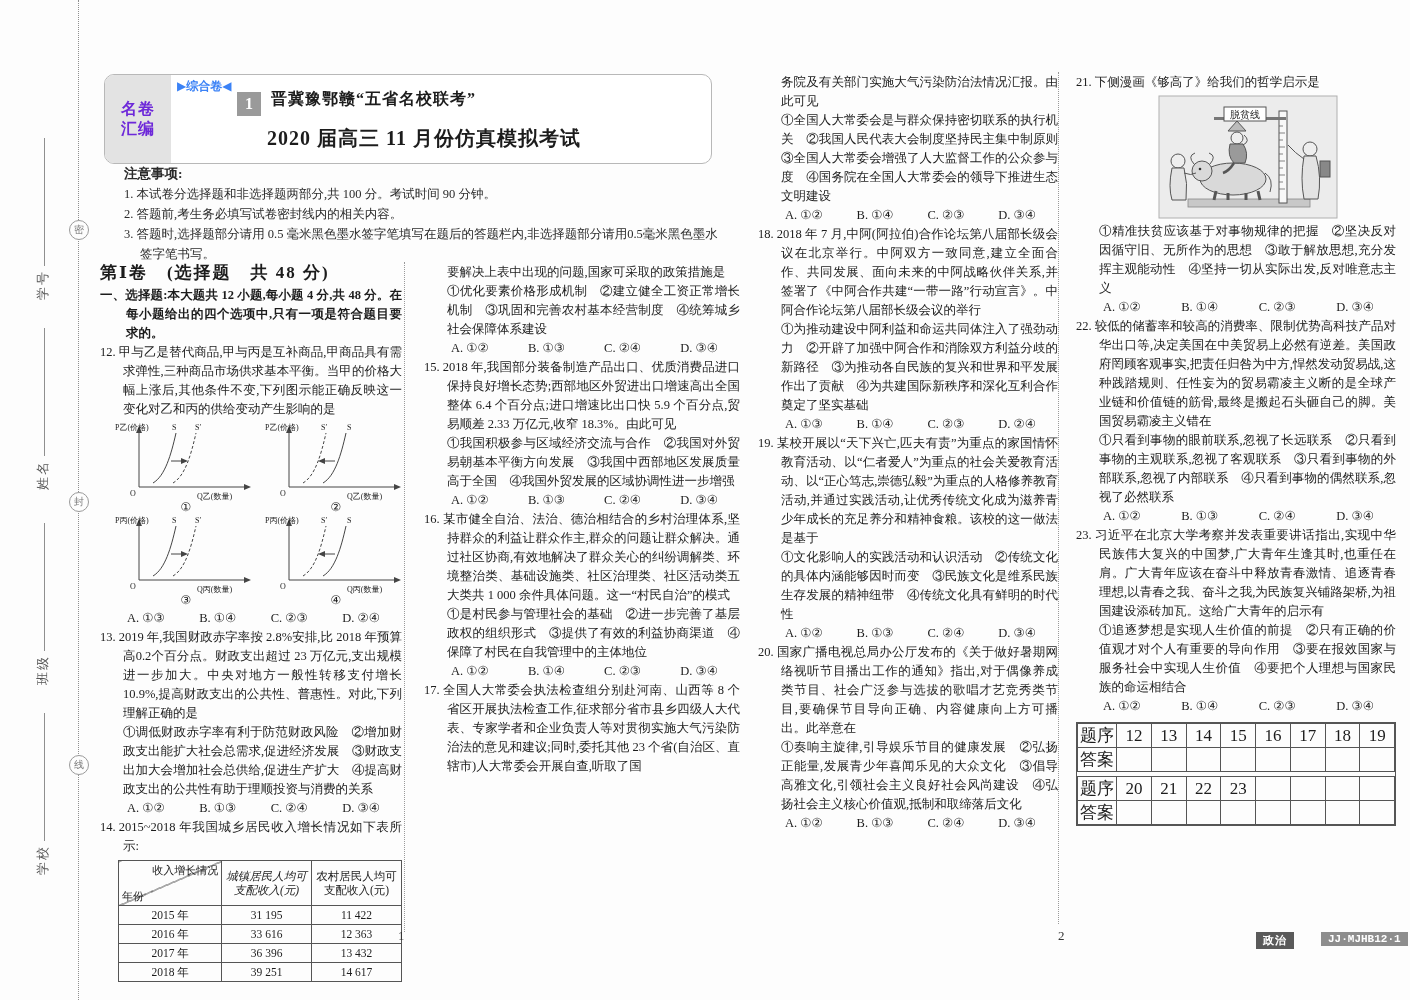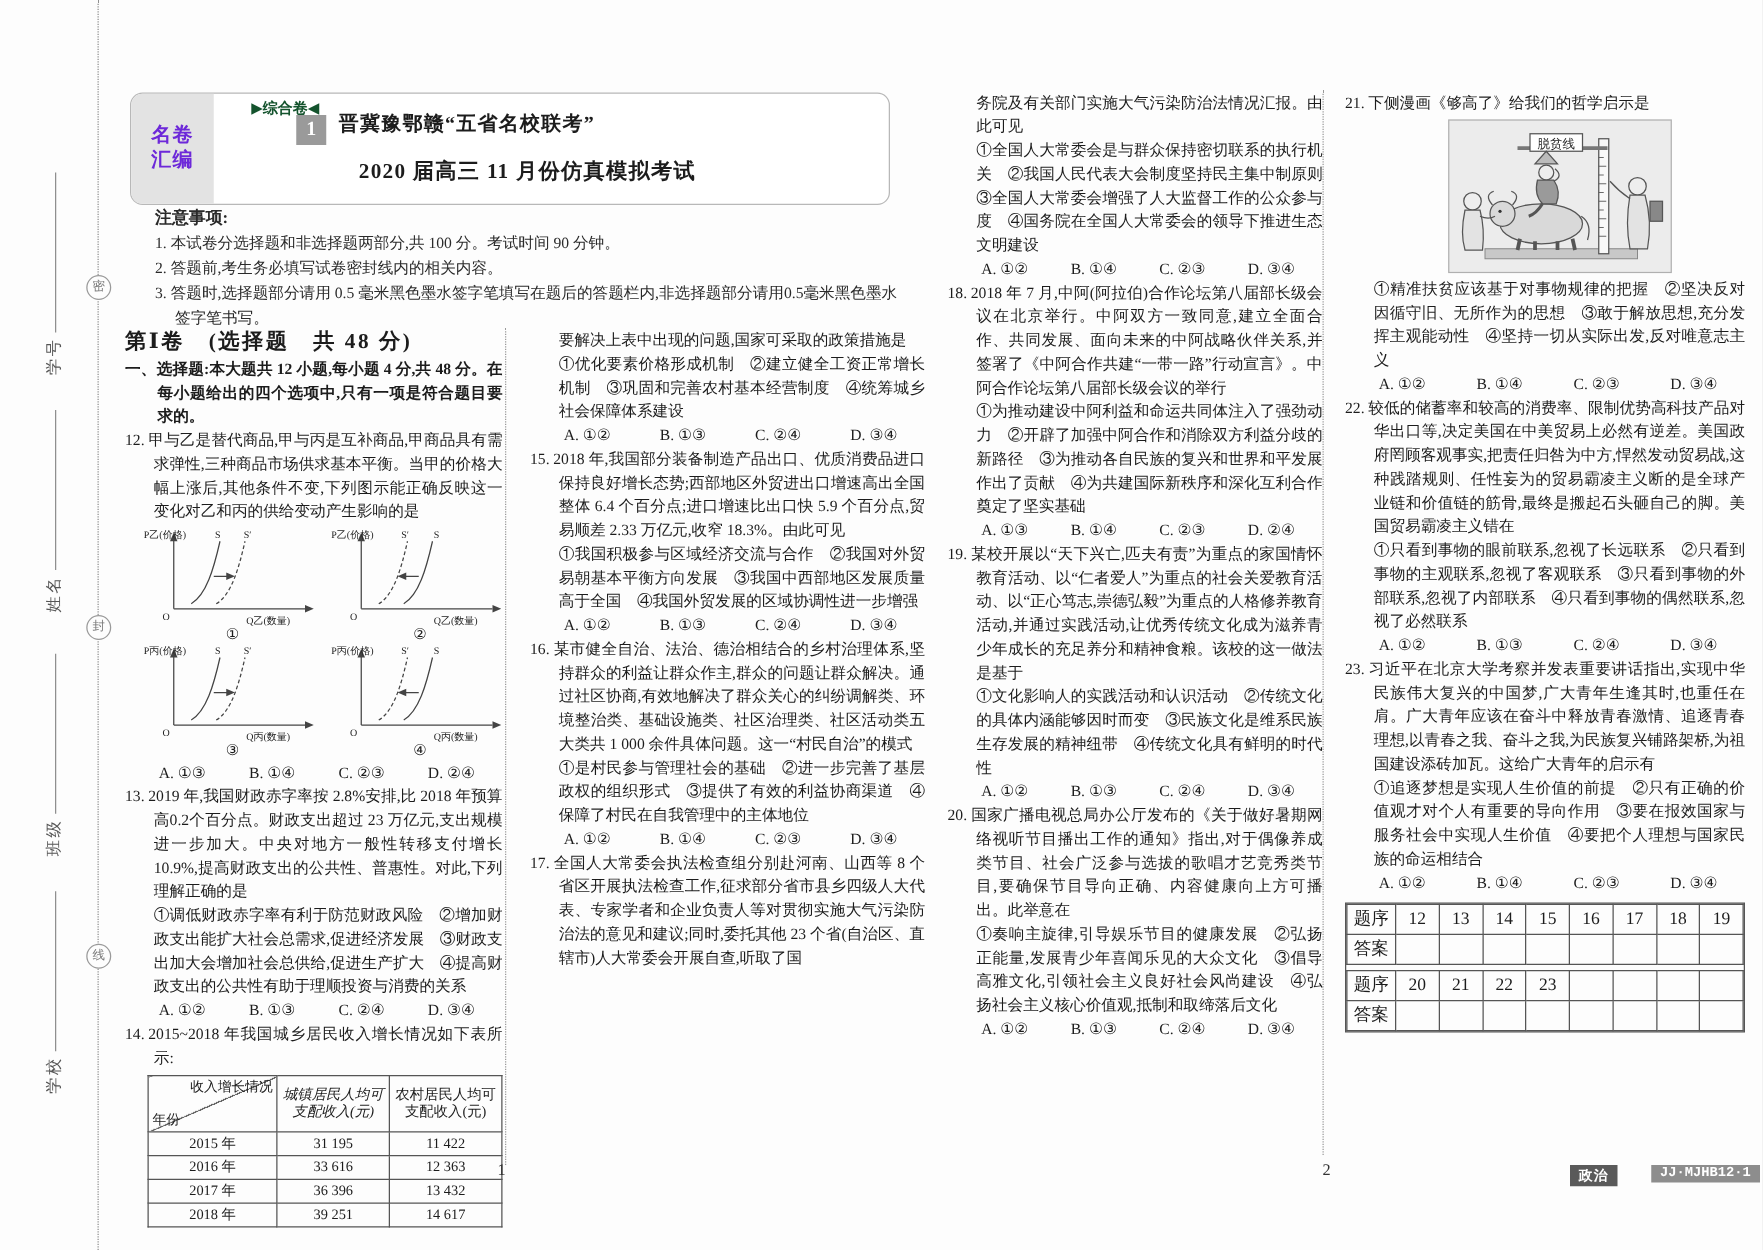--- a/index.html
+++ b/index.html
@@ -11,25 +11,25 @@
              background:#fdfdfd;font-size:10px;line-height:18px;text-align:center;color:#777;}
   .seal-item{position:absolute;left:52px;width:176px;height:18px;transform:rotate(-90deg);
              transform-origin:left bottom;font-size:13px;color:#555;letter-spacing:2px;white-space:nowrap;}
   .seal-item .rule{display:inline-block;width:128px;border-bottom:1px solid #8f8f8f;vertical-align:middle;margin-left:4px;}
   
   .header-box{position:absolute;left:104px;top:74px;width:606px;height:88px;border:1px solid #b8b8b8;
               border-radius:10px;background:#fff;}
   .masthead{position:absolute;left:0;top:0;bottom:0;width:66px;background:#e3e3e3;border-radius:9px 0 0 9px;
             display:flex;flex-direction:column;justify-content:center;align-items:center;
             font-weight:bold;font-size:16px;color:#6d28d9;line-height:1.25;letter-spacing:1px;}
-  .series-tag{position:absolute;left:96px;top:3px;font-size:12px;font-weight:bold;color:#14532d;}
+  .series-tag{position:absolute;left:72px;top:3px;font-size:12px;font-weight:bold;color:#3b82f6;}
   .numbox{position:absolute;left:132px;top:17px;width:24px;height:24px;background:#9a9a9a;color:#fff;
           font-weight:bold;font-size:16px;text-align:center;line-height:24px;}
   .title1{position:absolute;left:166px;top:14px;font-size:16px;font-weight:bold;letter-spacing:1px;}
-  .title2{position:absolute;left:162px;top:50px;font-size:17px;font-weight:bold;letter-spacing:1px;margin-left:20px;}
+  .title2{position:absolute;left:162px;top:50px;font-size:20px;font-weight:bold;letter-spacing:1px;}
   
   .notice{position:absolute;left:124px;top:164px;width:600px;font-size:12.5px;line-height:20px;color:#2a2a2a;}
   .notice .nh{font-weight:bold;font-size:13.5px;}
   .notice p{margin:0;padding-left:16px;text-indent:-16px;}
   
   .col{position:absolute;font-size:12.5px;line-height:19px;text-align:justify;}
   .col p{margin:0;}
   .q{padding-left:23px;}
   .stem{text-indent:-23px;}
   .qnum{padding-right:3px;}
@@ -46,21 +46,21 @@
   .inc-table{border-collapse:collapse;margin:4px 0 0 -5px;font-size:11.5px;line-height:14px;}
   .inc-table td{border:1px solid #555;text-align:center;padding:2px 3px;}
   .diag{width:102px;height:40px;position:relative;padding:0;
         background:linear-gradient(to bottom right,transparent 49.4%,#555 49.4%,#555 50.6%,transparent 50.6%);}
   .diag .ct{position:absolute;right:3px;top:2px;font-size:11px;text-align:right;}
   .diag .cb{position:absolute;left:3px;bottom:2px;font-size:11px;}
   
   .cartoon{margin:3px auto 3px auto;display:block;}
   
   .ans-wrap{border:1.5px solid #555;margin-top:6px;padding:0;}
-  .ans-table{border-collapse:collapse;width:100%;font-size:14px;table-layout:fixed;}
+  .ans-table{border-collapse:collapse;width:100%;font-size:17px;table-layout:fixed;}
   .ans-table td{border:1px solid #555;height:23px;text-align:center;padding:0;}
   .ans-table td.lbl{width:38px;}
   .ans-gap{height:4px;}
   
   .pageno{position:absolute;font-size:13px;color:#333;}
   .badge{position:absolute;font-size:11px;color:#fff;padding:1px 7px;font-weight:bold;letter-spacing:1px;}
   .badge.subject{background:#5a5a5a;}
   .badge.code{background:#8d8d8d;letter-spacing:0;}
   .colsep{position:absolute;width:0;border-left:1px dotted #9a9a9a;}
 </style>

